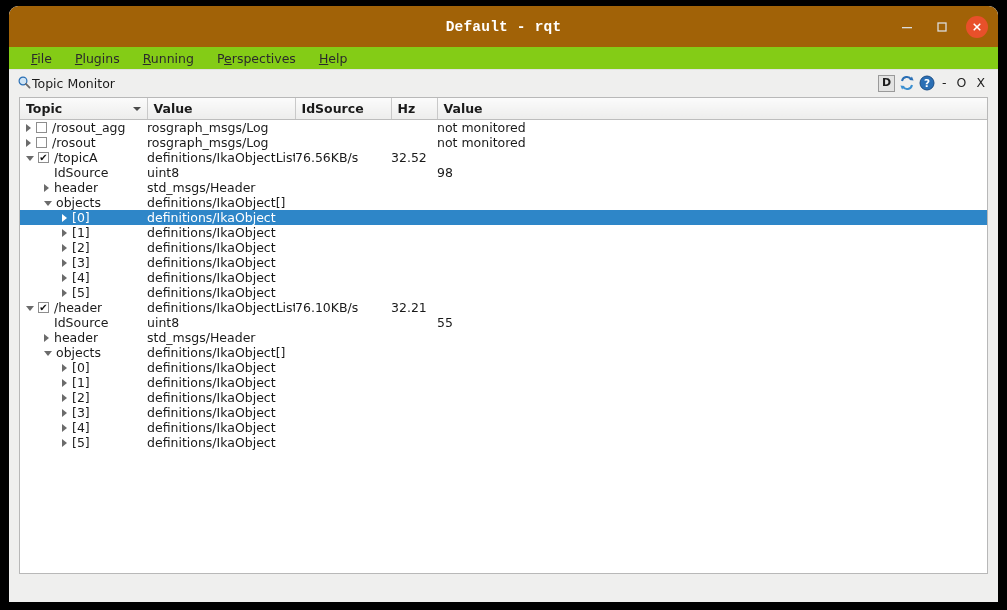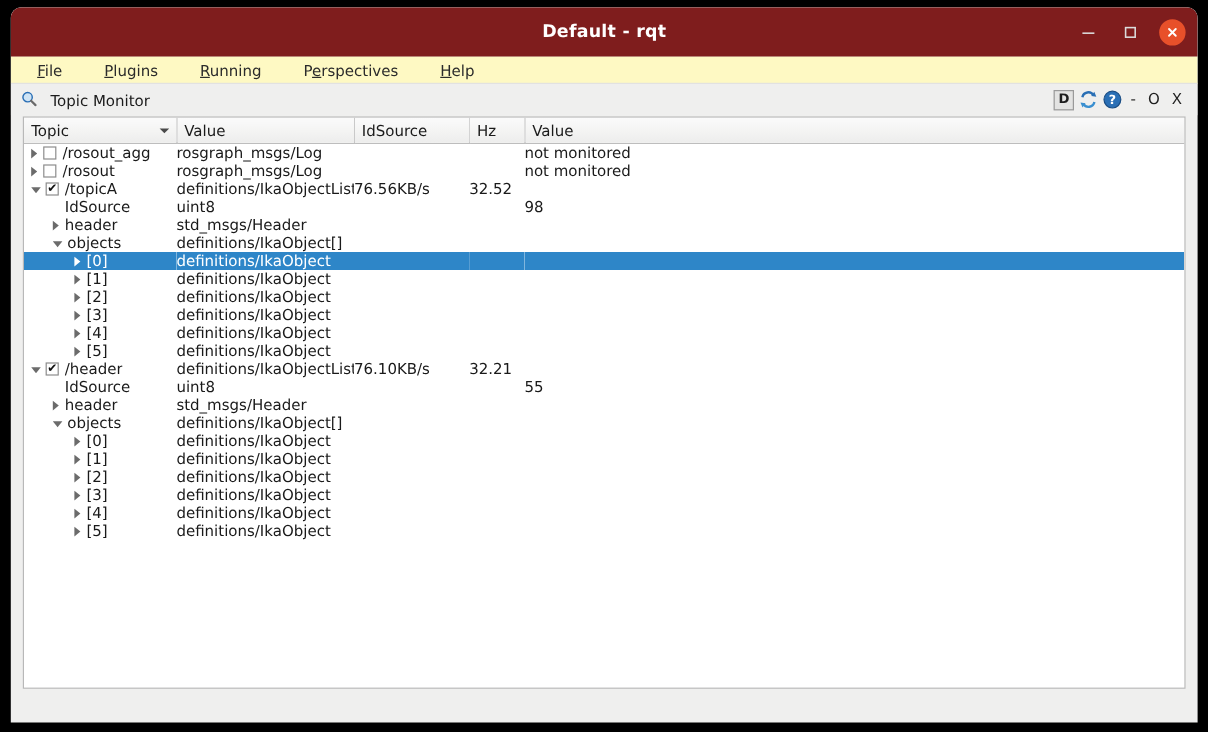--- a/index.html
+++ b/index.html
@@ -24,25 +24,26 @@
     background: #efefee;
     border-radius: 9px 9px 0 0;
     overflow: hidden;
     box-sizing: border-box;
   }
 
   
   .titlebar {
     position: relative;
     height: 41px;
-    background: #7f1d1d;
+    background: #a16207;
     border-radius: 9px 9px 0 0;
     display: flex;
     align-items: center;
     justify-content: center;
+    font-family: Liberation Mono, monospace;
   }
   .title-text {
     color: #ffffff;
     font-size: 14.5px;
     font-weight: bold;
     letter-spacing: .2px;
   }
   .win-buttons {
     position: absolute;
     right: 10px;
@@ -64,25 +65,25 @@
   .win-btn.close {
     width: 22px;
     height: 22px;
     border-radius: 50%;
     background: #e8502a;
   }
 
   
   .menubar {
     height: 22px;
-    background: #fef9c3;
+    background: #84cc16;
     display: flex;
     align-items: center;
     padding-left: 14px;
-    gap: 16px;
+    gap: 4px;
     border-bottom: 1px solid #e2e2e1;
   }
   .menu-item {
     font-size: 12.5px;
     color: #2b2b2b;
     padding: 2px 11px 2px 8px;
     cursor: default;
     white-space: nowrap;
   }
   .menu-item u { text-decoration: underline; }
@@ -92,21 +93,21 @@
     height: 26px;
     background: #efefee;
     display: flex;
     align-items: center;
     padding: 0 8px 0 8px;
     position: relative;
   }
   .plugin-title-wrap {
     display: flex;
     align-items: center;
-    gap: 11px;
+    gap: 1px;
   }
   .plugin-title {
     font-size: 12.5px;
     color: #1c1c1c;
   }
   .plugin-actions {
     position: absolute;
     right: 10px;
     display: flex;
     align-items: center;
@@ -157,21 +158,21 @@
     border-collapse: collapse;
     width: 100%;
     table-layout: fixed;
     font-size: 12.5px;
     color: #1a1a1a;
   }
   table.tree th {
     background: linear-gradient(to bottom, #fbfbfb 0%, #ededec 100%);
     border-right: 1px solid #c9c9c9;
     border-bottom: 1px solid #bdbdbd;
-    font-weight: normal;
+    font-weight: bold;
     text-align: left;
     padding: 2px 0 2px 6px;
     height: 17px;
     font-size: 12.5px;
     color: #1a1a1a;
     position: relative;
     white-space: nowrap;
     overflow: hidden;
   }
   th .sort-arrow {

